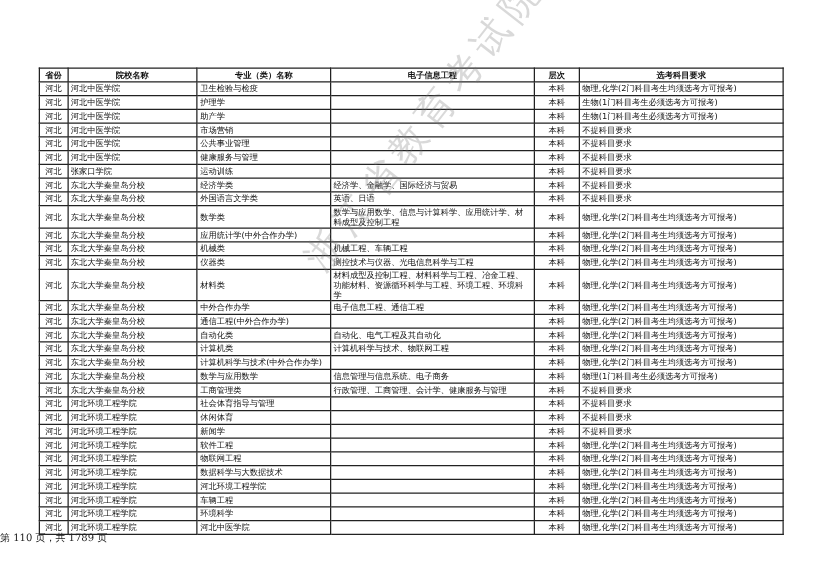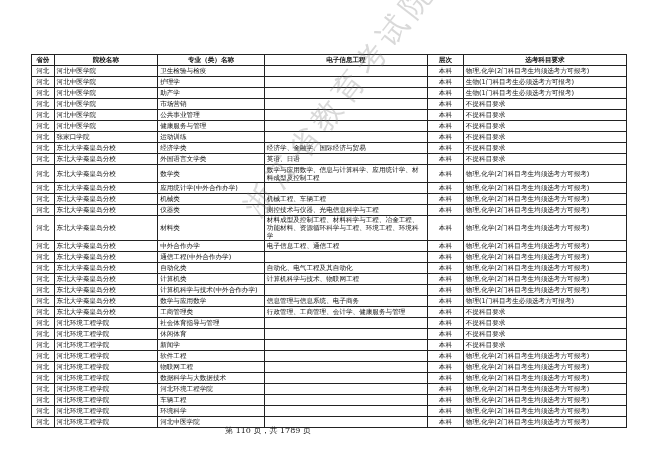--- a/index.html
+++ b/index.html
@@ -13,21 +13,21 @@
   table.grid th { font-weight: bold; text-align: center; height: 10px; }
   table.grid td { height: 10px; }
   table.grid tr.tall td { height: 17px; white-space: normal; }
   td.c { text-align: center; }
   .col-prov { width: 22px; }
   .col-school { width: 101px; }
   .col-major { width: 104px; }
   .col-incl { width: 159px; }
   .col-level { width: 35px; }
   .col-req { width: 159px; }
-  .footer { position: absolute; top: 425px; left: 0; width: 536px; text-align: center;
+  .footer { position: absolute; top: 425px; left: 0; width: 536px; text-align: left;
             font-family: "DejaVu Serif", "Liberation Serif", serif; font-size: 8px; color: #222; }
   .watermark { position: absolute; left: 235px; top: 200px; transform: rotate(-52deg);
                transform-origin: left top; font-size: 30px; letter-spacing: 6px;
                color: rgba(120,120,120,0.28); white-space: nowrap; pointer-events: none;
                font-family: "DejaVu Sans", sans-serif; }
 </style>
 </head>
 <body>
 
 <div class="page">

